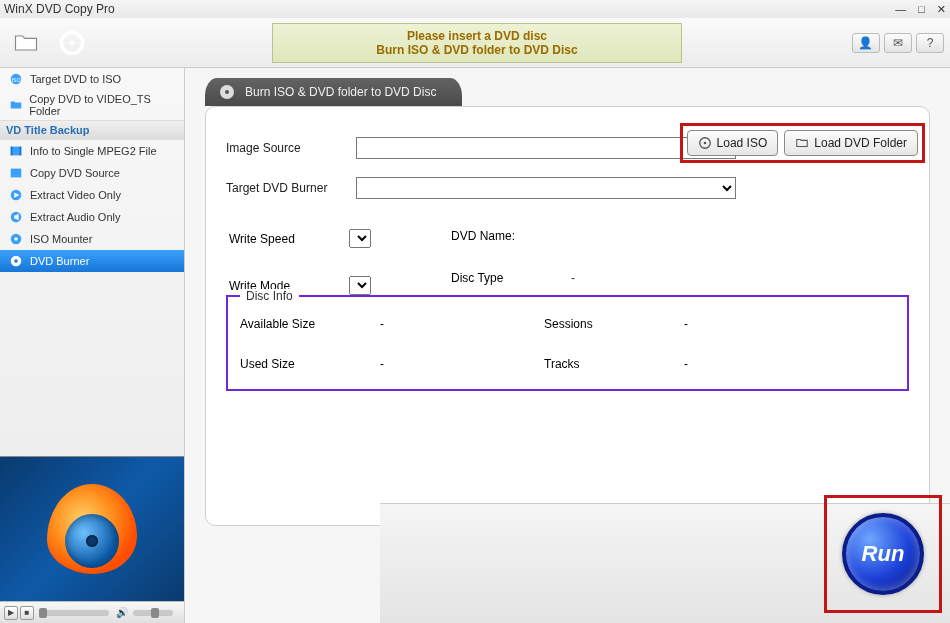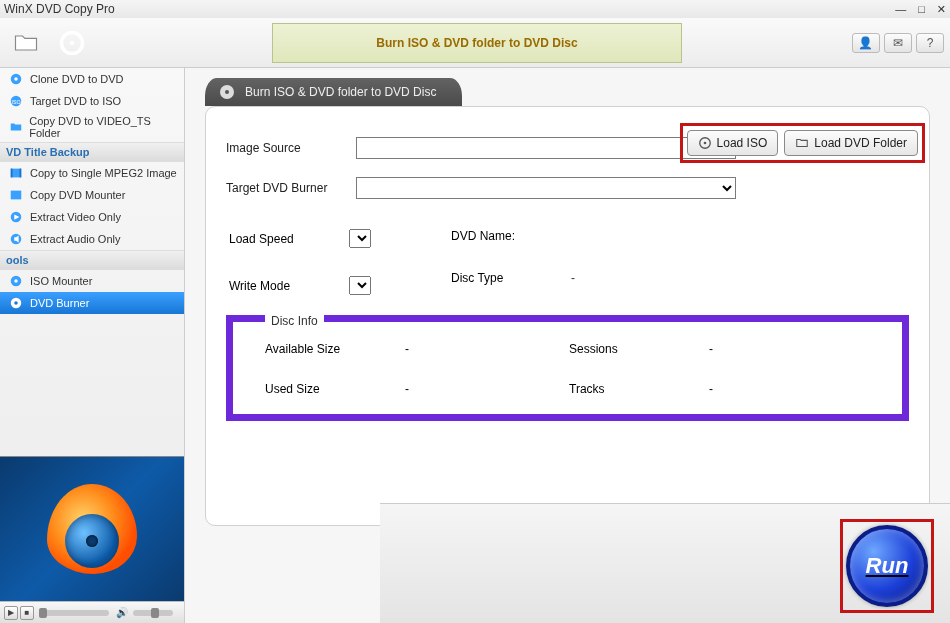--- a/index.html
+++ b/index.html
@@ -51,29 +51,29 @@
 .load-area { position:absolute; right:4px; top:16px; display:flex; gap:6px; border:3px solid #c41516; padding:4px 4px; }
 .imgbtn { height: 26px; border:1px solid #8a8a8a; background: linear-gradient(#fcfcfc,#e6e6e6); border-radius:4px; font-size:12px; display:flex; align-items:center; gap:5px; padding:0 10px; cursor:pointer; color:#222;}
 .imgbtn svg{width:14px;height:14px;}
 
 .subgrid { display:flex; gap:80px; margin-top:30px; padding-left: 3px;}
 .subcol { display:flex; flex-direction:column; gap:28px; font-size:12px;}
 .subcol .srow{ display:flex; align-items:center; gap:20px;}
 .subcol .srow .sl{width:100px;}
 .subcol .srow .sv{color:#333;}
 
-.fieldset { margin-top: 20px; border:7px solid #6d28d9; padding: 10px 20px 18px 32px; font-size:12px;}
+.fieldset { border:2px solid #6d28d9; padding: 10px 20px 18px 12px; font-size:12px;}
 .fieldset .legend { position:relative; top:-18px; background:#fff; display:inline-block; padding:0 6px; color:#333;}
 .fieldset .fgrid{ display:flex; gap: 160px; margin-top:-4px;}
 .fieldset .fcol{ display:flex; flex-direction:column; gap:26px;}
 .fieldset .frow{display:flex;gap:50px;}
 .fieldset .frow .fl{width:90px;}
 
 .footbar{ position:absolute; left:195px; right:0; bottom:0; height:120px; background: linear-gradient(#f5f5f5,#e4e4e4); border-top:1px solid #ccc; }
-.runwrap{ position:absolute; right:16px; bottom:10px; border:3px solid #c41516; padding:3px;text-decoration:underline;}
+.runwrap{ position:absolute; right:8px; bottom:10px; border:3px solid #c41516; padding:15px;}
 .runbtn{ width:82px; height:82px; border-radius:50%; background: radial-gradient(circle at 32% 30%, #6ea7ff, #1b3fd8 55%, #0b1e88 90%); display:flex; align-items:center; justify-content:center; color:#fff; font-size:22px; font-weight:bold; font-style:italic; border:4px solid #0b1e88; box-shadow: inset 0 0 10px rgba(255,255,255,.4), 0 0 4px rgba(0,0,0,.3); cursor:pointer;}
 </style>
 </head>
 <body>
 
 <div class="titlebar">
   <span>WinX DVD Copy Pro</span>
   <div class="winctrls">
     <span>—</span>
     <span>□</span>
@@ -87,20 +87,21 @@
         <path fill="#fff" stroke="#888" d="M3 6h6l2 2h10v10H3z"></path>
       </svg>
   </div>
   <div class="icobtn">
     <svg viewBox="0 0 24 24">
         <circle cx="12" cy="12" r="9" fill="none" stroke="#fff" stroke-width="3"></circle>
         <circle cx="12" cy="12" r="2" fill="#fff"></circle>
       </svg>
   </div>
   <div class="banner">
+    <div>Please insert a DVD disc</div>
     <div>Burn ISO &amp; DVD folder to DVD Disc</div>
   </div>
   <div class="rightbtns">
     <div class="rb">
         <span>👤</span>
       </div>
     <div class="rb">
         <span>✉</span>
       </div>
     <div class="rb">
@@ -108,29 +109,20 @@
       </div>
   </div>
 </div>
 
 <div class="body">
   <div class="sidebar">
     <div class="item">
         <span class="ico">
           <svg viewBox="0 0 16 16">
             <circle cx="8" cy="8" r="6" fill="#39a0ff"></circle>
-            <circle cx="8" cy="8" r="2" fill="#fff"></circle>
-          </svg>
-        </span>
-        <span>Clone DVD to DVD</span>
-      </div>
-    <div class="item">
-        <span class="ico">
-          <svg viewBox="0 0 16 16">
-            <circle cx="8" cy="8" r="6" fill="#39a0ff"></circle>
             <text x="8" y="11" font-size="6" text-anchor="middle" fill="#fff">ISO</text>
           </svg>
         </span>
         <span>Target DVD to ISO</span>
       </div>
     <div class="item">
         <span class="ico">
           <svg viewBox="0 0 16 16">
             <path d="M2 4h4l1 1h7v7H2z" fill="#39a0ff"></path>
           </svg>
@@ -140,50 +132,49 @@
 
     <div class="grouphdr">VD Title Backup</div>
     <div class="item">
         <span class="ico">
           <svg viewBox="0 0 16 16">
             <rect x="2" y="3" width="12" height="10" fill="#39a0ff"></rect>
             <rect x="2" y="3" width="2" height="10" fill="#1d70c4"></rect>
             <rect x="12" y="3" width="2" height="10" fill="#1d70c4"></rect>
           </svg>
         </span>
-        <span>Copy to Single MPEG2 Image</span>
+        <span>Info to Single MPEG2 File</span>
       </div>
     <div class="item">
         <span class="ico">
           <svg viewBox="0 0 16 16">
             <rect x="2" y="3" width="12" height="10" fill="#39a0ff"></rect>
           </svg>
         </span>
-        <span>Copy DVD Mounter</span>
+        <span>Copy DVD Source</span>
       </div>
     <div class="item">
         <span class="ico">
           <svg viewBox="0 0 16 16">
             <circle cx="8" cy="8" r="6" fill="#39a0ff"></circle>
             <polygon points="6,5 12,8 6,11" fill="#fff"></polygon>
           </svg>
         </span>
         <span>Extract Video Only</span>
       </div>
     <div class="item">
         <span class="ico">
           <svg viewBox="0 0 16 16">
             <circle cx="8" cy="8" r="6" fill="#39a0ff"></circle>
             <path d="M6 6h2l3-2v8l-3-2H6z" fill="#fff"></path>
           </svg>
         </span>
         <span>Extract Audio Only</span>
       </div>
 
-    <div class="grouphdr">ools</div>
     <div class="item">
         <span class="ico">
           <svg viewBox="0 0 16 16">
             <circle cx="8" cy="8" r="6" fill="#39a0ff"></circle>
             <circle cx="8" cy="8" r="2" fill="#fff"></circle>
           </svg>
         </span>
         <span>ISO Mounter</span>
       </div>
     <div class="item selected">
@@ -251,21 +242,21 @@
         <select class="wide"></select>
       </div>
       <div class="row">
         <div class="lab">Target DVD Burner</div>
         <select class="wide"></select>
       </div>
 
       <div class="subgrid">
         <div class="subcol">
           <div class="srow">
-            <div class="sl">Load Speed</div>
+            <div class="sl">Write Speed</div>
             <select class="short"></select>
           </div>
           <div class="srow">
             <div class="sl">Write Mode</div>
             <select class="short"></select>
           </div>
         </div>
         <div class="subcol">
           <div class="srow">
             <div class="sl">DVD Name:</div>

